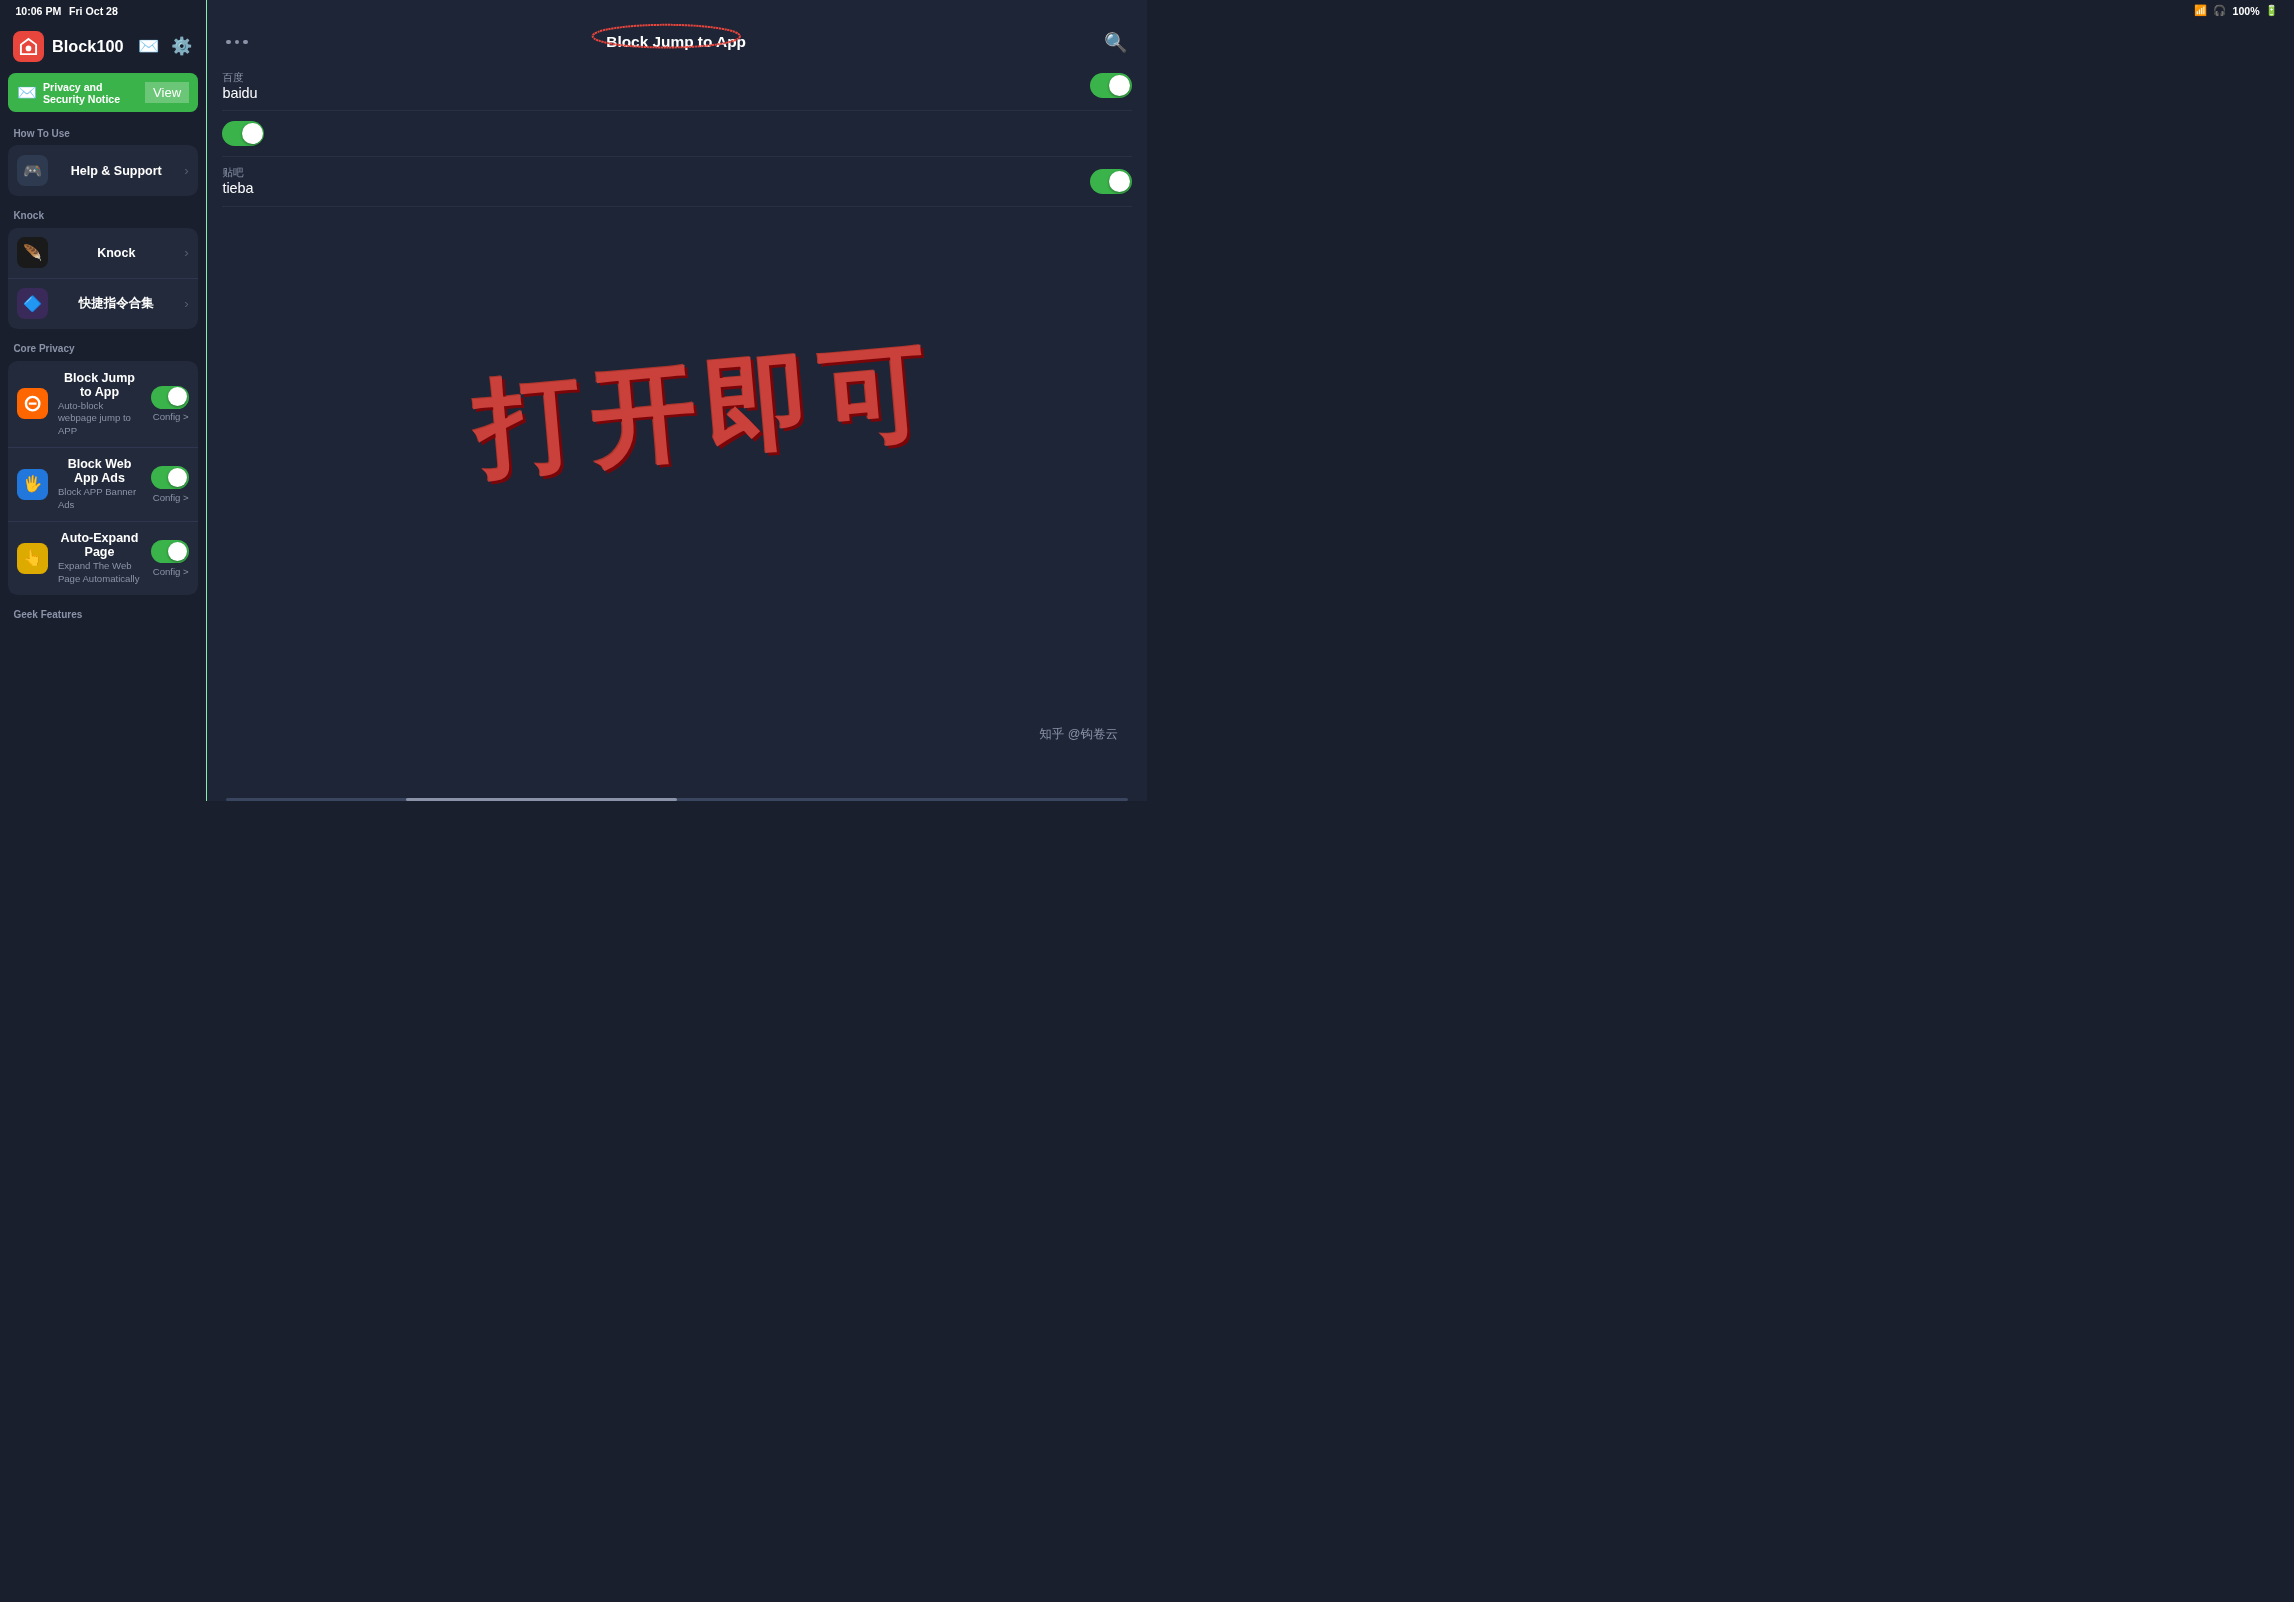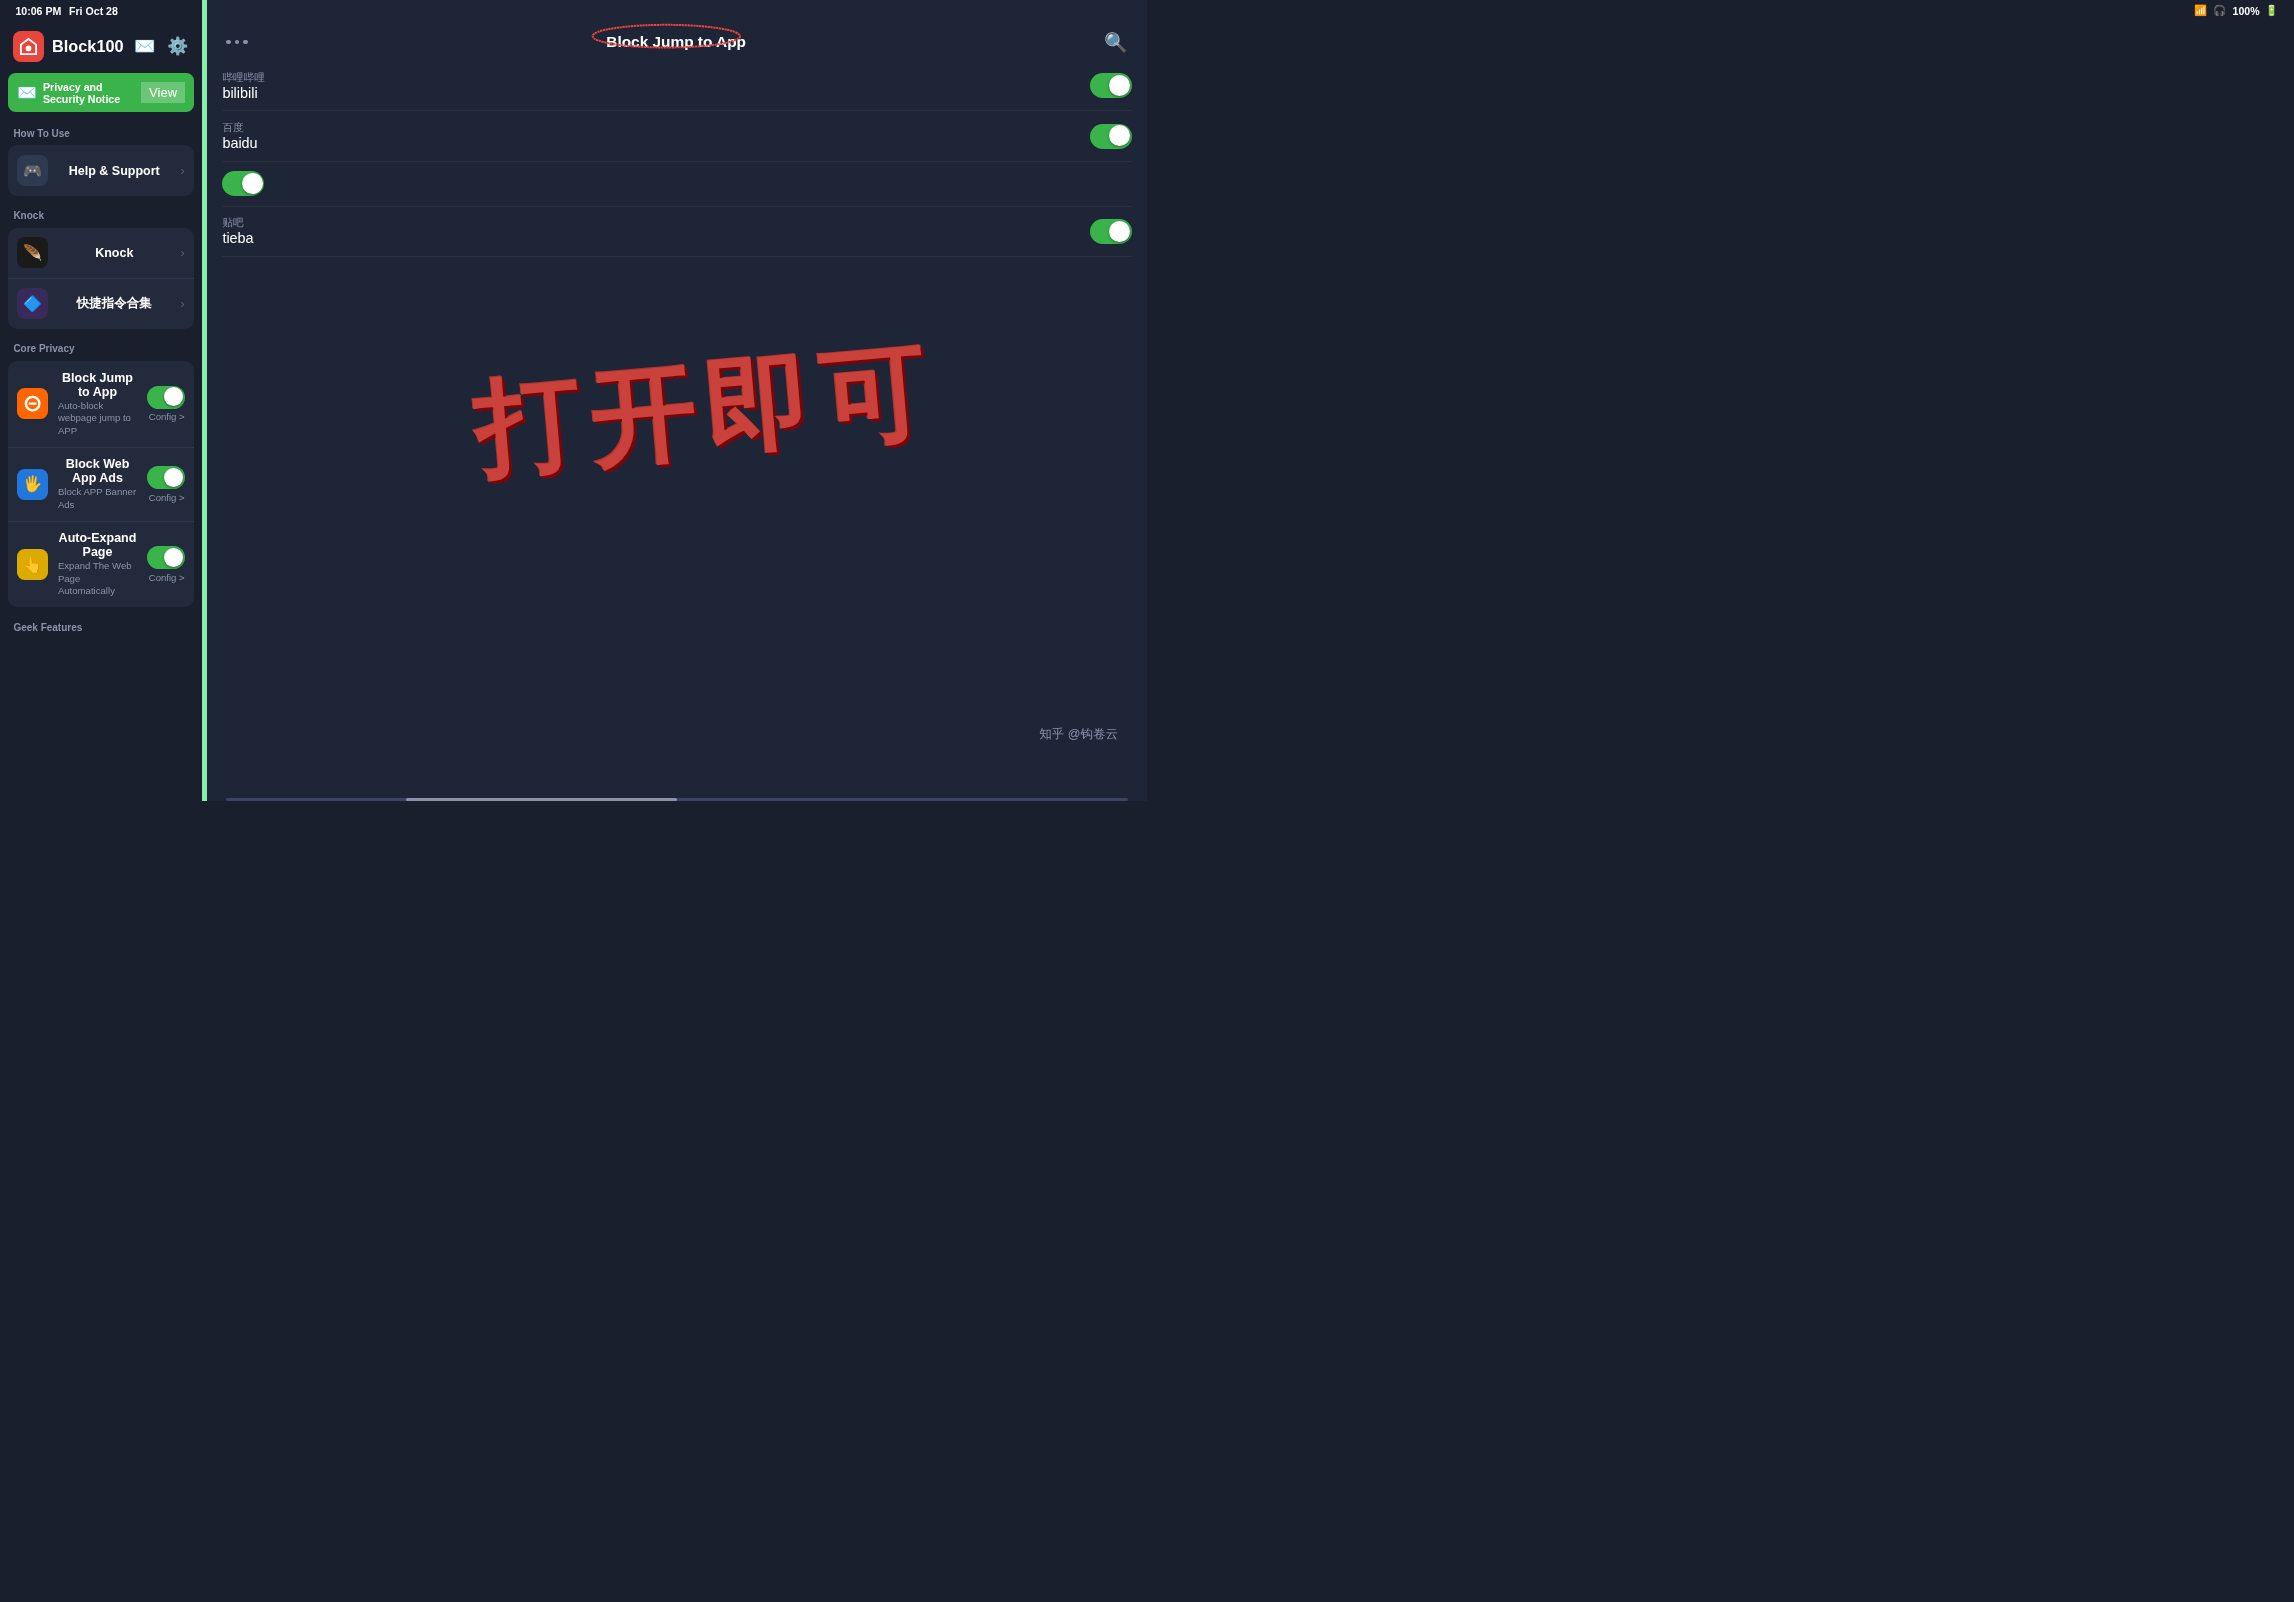--- a/index.html
+++ b/index.html
@@ -31,21 +31,21 @@
     .status-bar .right { display: flex; align-items: center; gap: 5.8px; font-size: 10.6px; }
 
     
     .sidebar {
       width: 207px;
       background: #1a1f2e;
       height: 100%;
       display: flex;
       flex-direction: column;
       padding-top: 21px;
-      border-right: 5px solid #86efac;
+      border-right: 1px solid #86efac;
       flex-shrink: 0;
       overflow-y: auto;
     }
 
     .sidebar-header {
       display: flex;
       align-items: center;
       justify-content: space-between;
       padding: 9.6px 13.4px 7.7px 13.4px;
     }
@@ -481,27 +481,20 @@
       <svg style="position:absolute;top:-11.5px;left:-19px;right:0;width:calc(100%+38px);height:calc(100%+23px);pointer-events:none;" viewBox="0 0 280 50" xmlns="http://www.w3.org/2000/svg">
         <ellipse cx="140" cy="25" rx="130" ry="20" fill="none" stroke="#e8453c" stroke-width="3.5" stroke-dasharray="4,1"></ellipse>
       </svg>
     </div>
     <span class="search-icon-btn">🔍</span>
   </div>
 
   <div class="app-list">
     <div class="app-row">
       <div class="app-row-info">
-        <div class="app-row-chinese">哔哩哔哩</div>
-        <div class="app-row-name">bilibili</div>
-      </div>
-      <div class="toggle-sm"></div>
-    </div>
-    <div class="app-row">
-      <div class="app-row-info">
         <div class="app-row-chinese">百度</div>
         <div class="app-row-name">baidu</div>
       </div>
       <div class="toggle-sm"></div>
     </div>
     <div class="app-row">
       <div class="toggle-sm"></div>
     </div>
     <div class="app-row">
       <div class="app-row-info">

